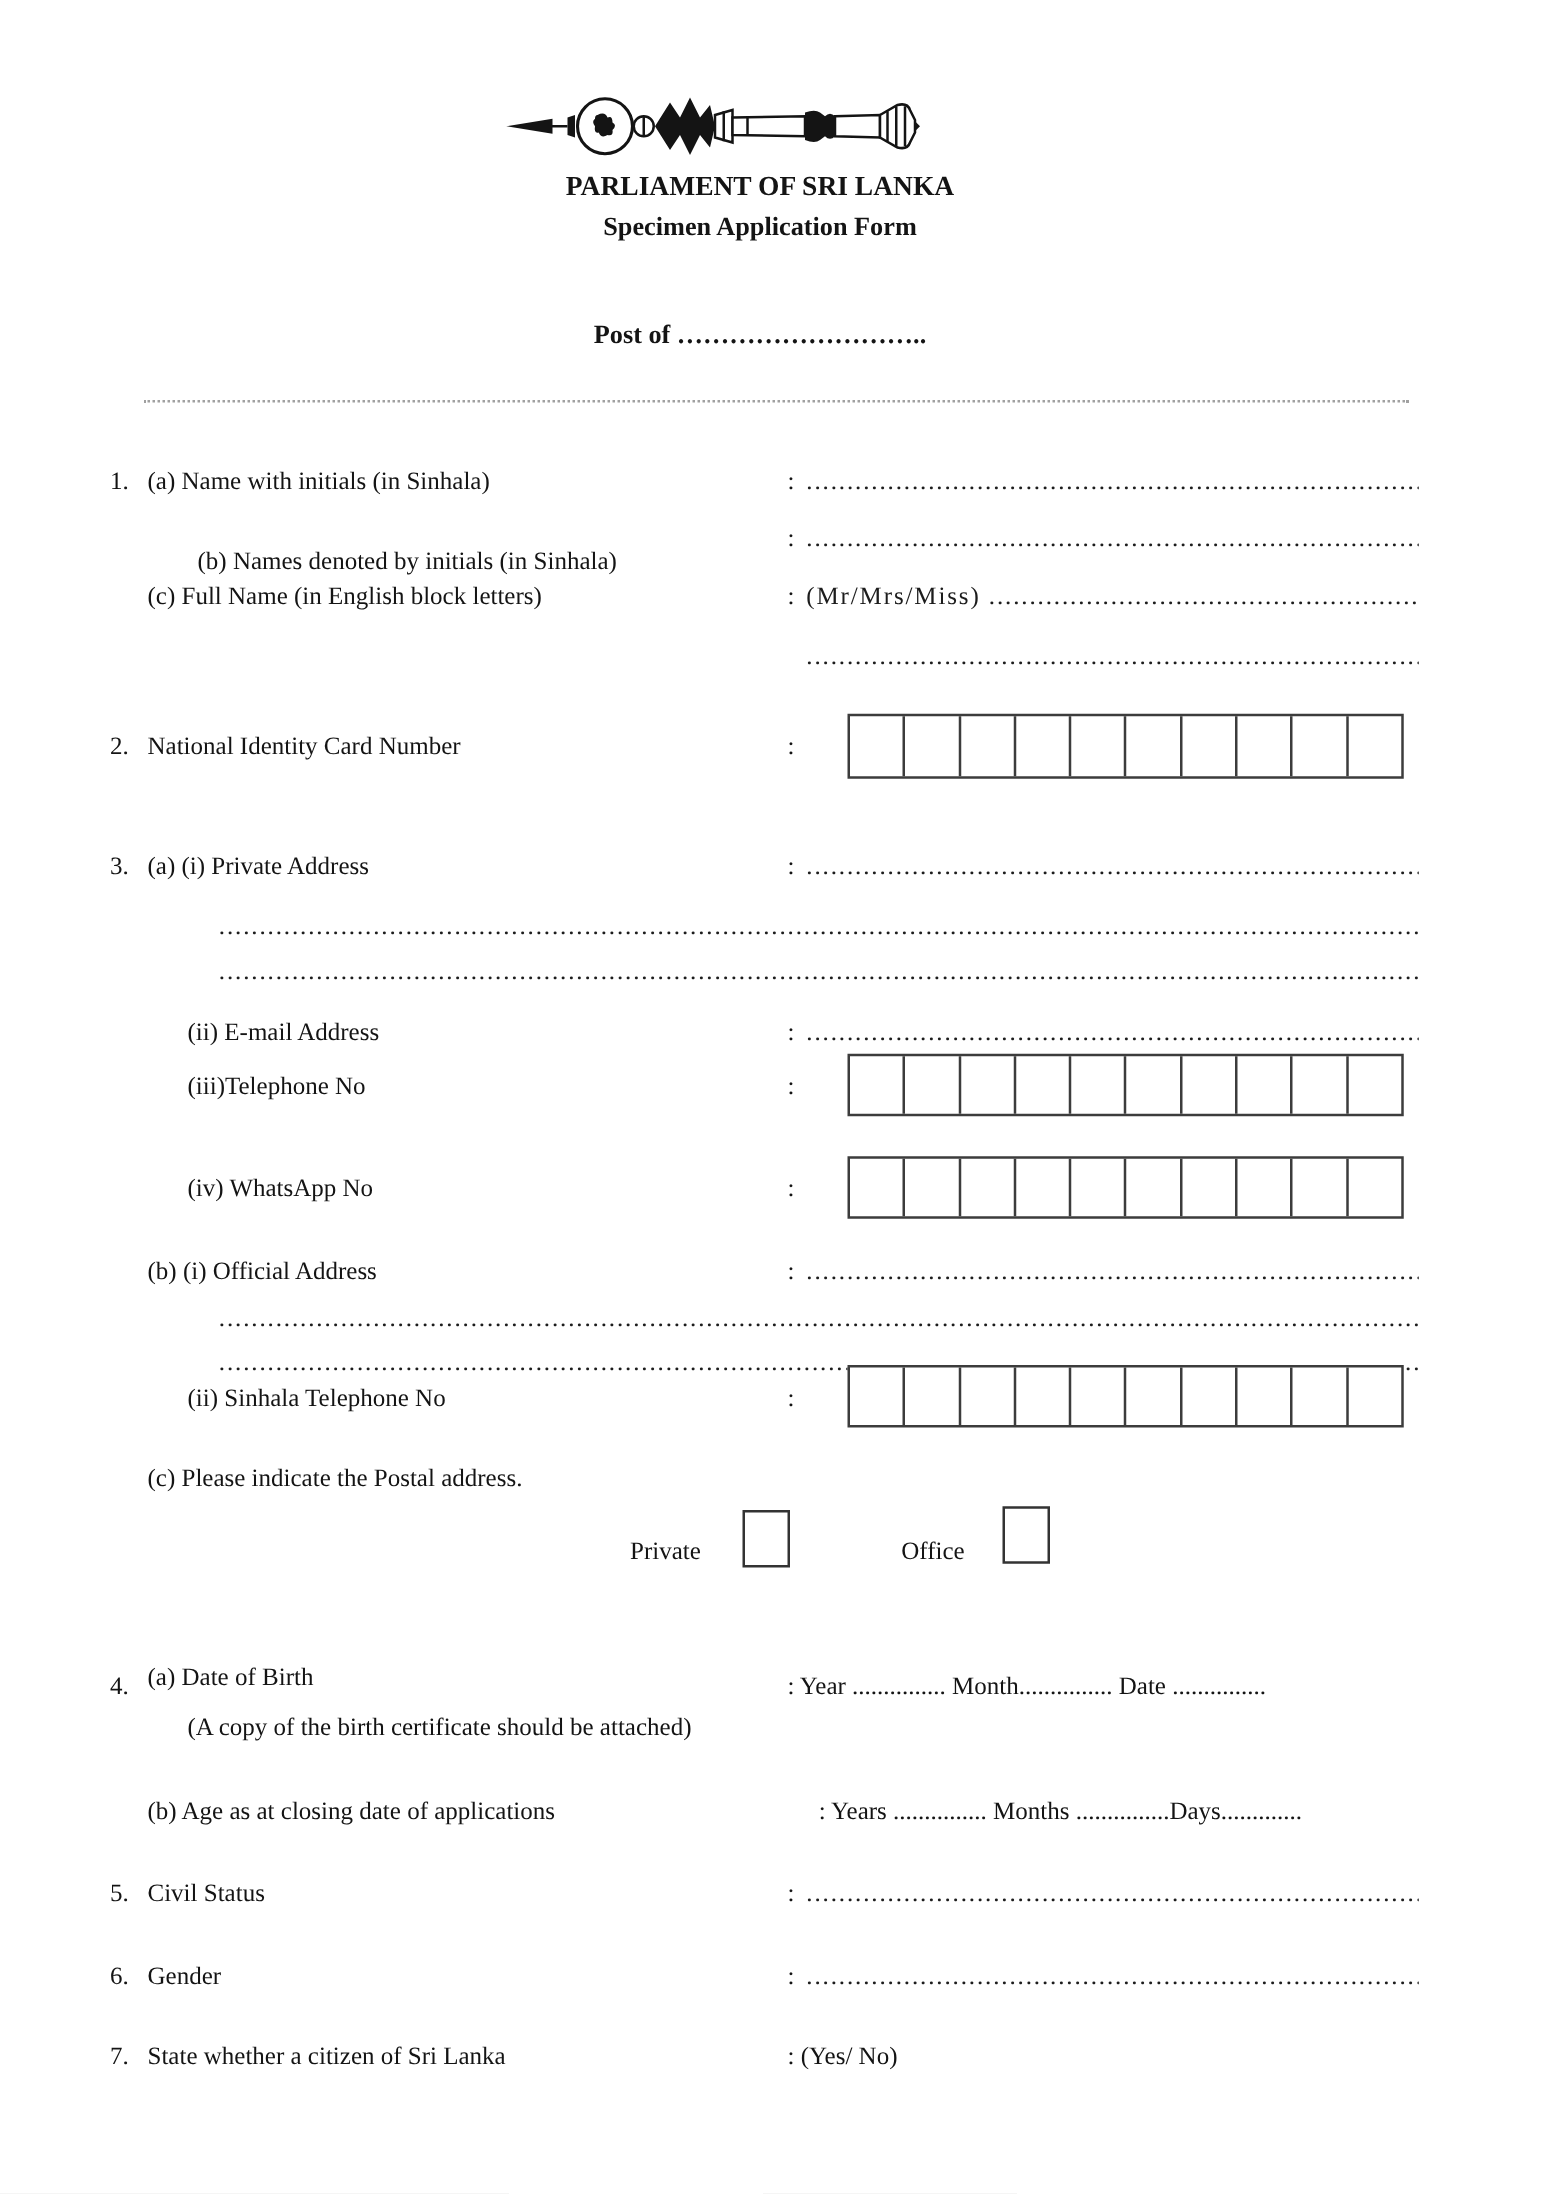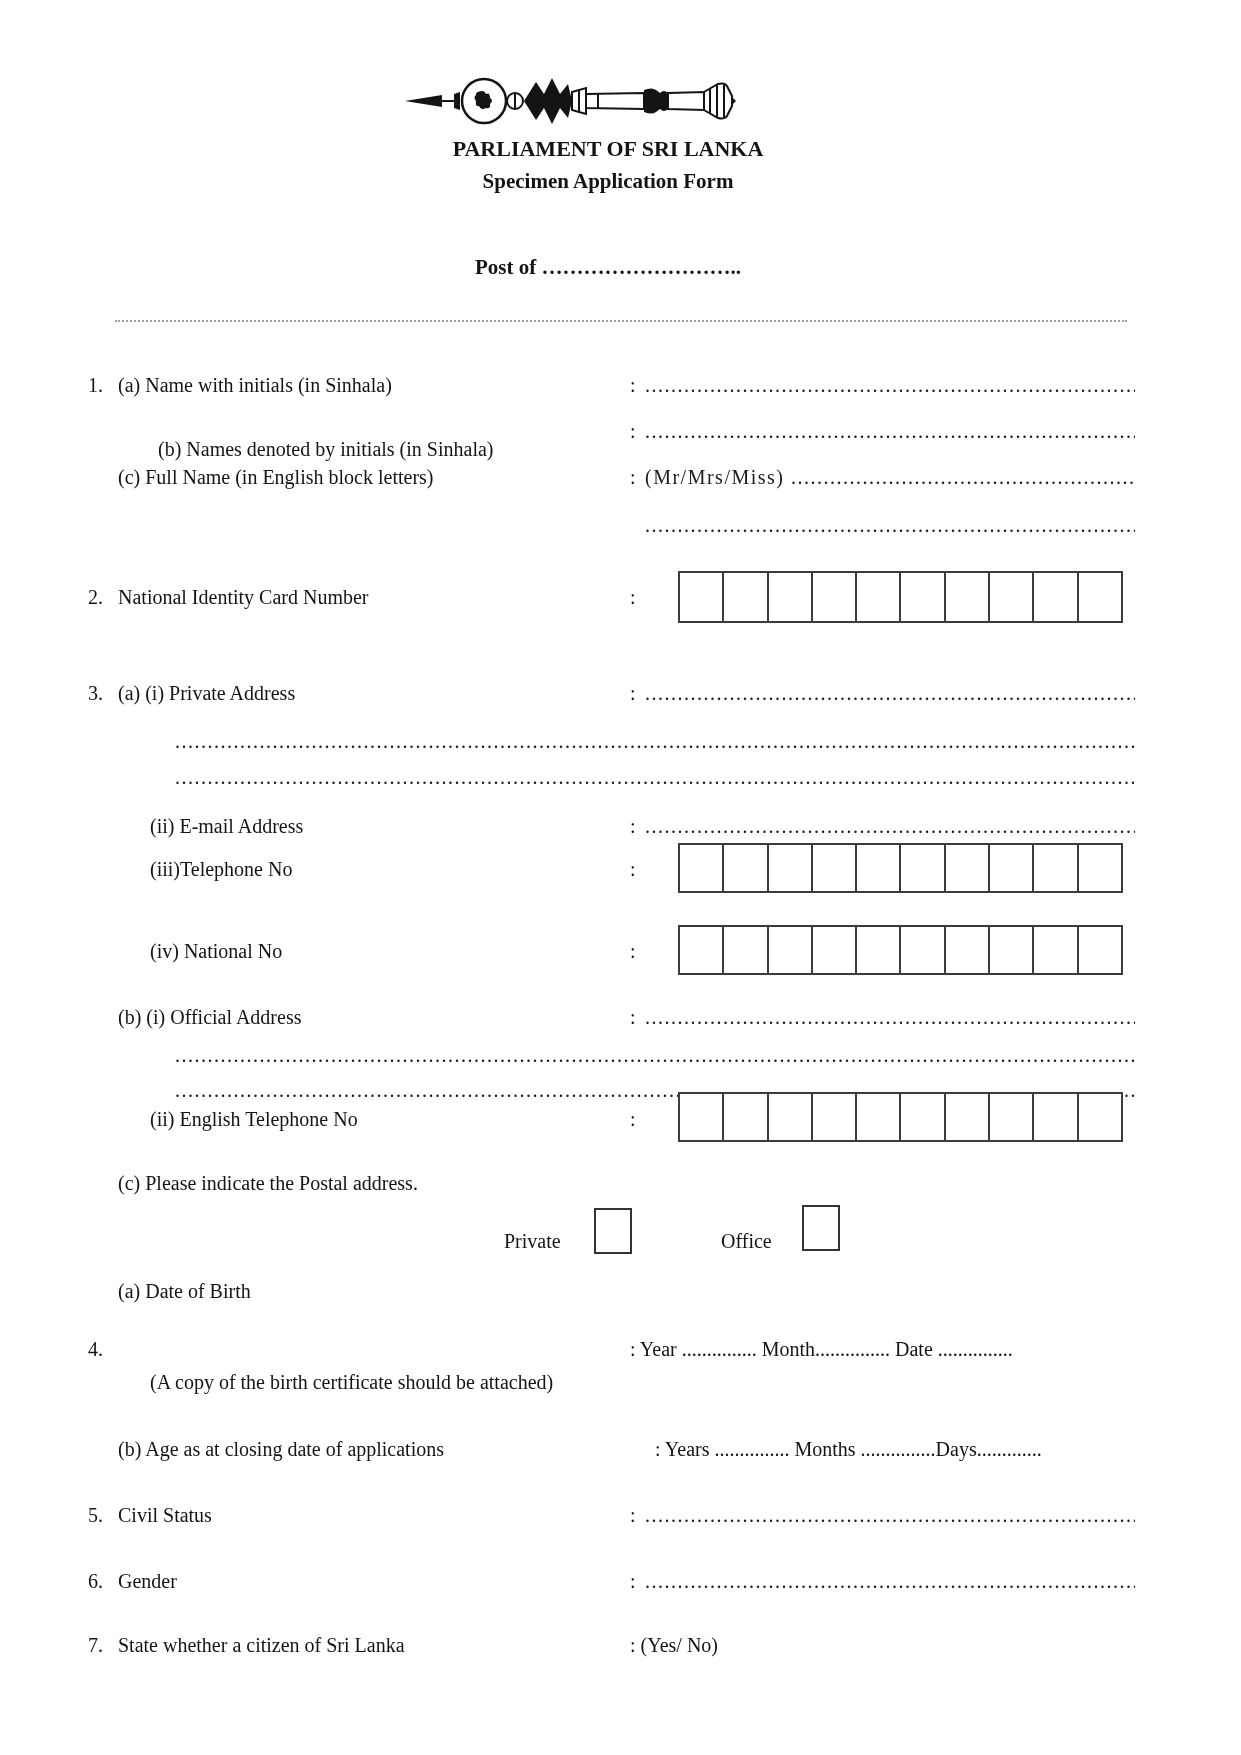--- a/index.html
+++ b/index.html
@@ -118,21 +118,21 @@
       <span class="cell"></span>
       <span class="cell"></span>
       <span class="cell"></span>
       <span class="cell"></span>
       <span class="cell"></span>
       <span class="cell"></span>
       <span class="cell"></span>
       <span class="cell"></span>
     </div>
 
-  <span class="t" style="left:150px; top:938px;">(iv) National No</span>
+  <span class="t" style="left:150px; top:938px;">(iv) WhatsApp No</span>
   <span class="t" style="left:630px; top:938px;">:</span>
   <div class="boxrow" style="left:678px; top:925px; height:50px;">
       <span class="cell"></span>
       <span class="cell"></span>
       <span class="cell"></span>
       <span class="cell"></span>
       <span class="cell"></span>
       <span class="cell"></span>
       <span class="cell"></span>
       <span class="cell"></span>
@@ -140,21 +140,21 @@
       <span class="cell"></span>
     </div>
 
   <span class="t" style="left:118px; top:1004px;">(b) (i) Official Address</span>
   <span class="t" style="left:630px; top:1004px;">:</span>
   <div class="fill" style="left:645px; top:1004px; width:490px;"><span>........................................................................................................................</span></div>
 
   <div class="fill" style="left:175px; top:1042px; width:962px;"><span>................................................................................................................................................................................................................................................</span></div>
   <div class="fill" style="left:175px; top:1077px; width:962px;"><span>................................................................................................................................................................................................................................................</span></div>
 
-  <span class="t" style="left:150px; top:1106px;">(ii) English Telephone No</span>
+  <span class="t" style="left:150px; top:1106px;">(ii) Sinhala Telephone No</span>
   <span class="t" style="left:630px; top:1106px;">:</span>
   <div class="boxrow" style="left:678px; top:1092px; height:50px;">
       <span class="cell"></span>
       <span class="cell"></span>
       <span class="cell"></span>
       <span class="cell"></span>
       <span class="cell"></span>
       <span class="cell"></span>
       <span class="cell"></span>
       <span class="cell"></span>
@@ -163,21 +163,21 @@
     </div>
 
   <span class="t" style="left:118px; top:1170px;text-align:center;">(c) Please indicate the Postal address.</span>
 
   <span class="t" style="left:504px; top:1228px;">Private</span>
   <div class="checkbox" style="left:594px; top:1208px;"></div>
   <span class="t" style="left:721px; top:1228px;">Office</span>
   <div class="checkbox" style="left:802px; top:1205px;"></div>
 
   <span class="t" style="left:88px; top:1336px;">4.</span>
-  <span class="t" style="left:118px; top:1278px;">(a) Date of Birth</span>
+  <span class="t" style="left:118px; top:1329px;">(a) Date of Birth</span>
   <span class="t" style="left:630px; top:1336px;">: Year ...............  Month...............  Date ...............</span>
   <span class="t" style="left:150px; top:1369px;">(A copy of the birth certificate should be attached)</span>
 
   <span class="t" style="left:118px; top:1436px;">(b) Age as at closing date of applications</span>
   <span class="t" style="left:655px; top:1436px;">: Years ...............   Months  ...............Days.............</span>
 
   <span class="t" style="left:88px; top:1502px;">5.</span>
   <span class="t" style="left:118px; top:1502px;">Civil Status</span>
   <span class="t" style="left:630px; top:1502px;">:</span>
   <div class="fill" style="left:645px; top:1502px; width:490px;"><span>........................................................................................................................</span></div>

